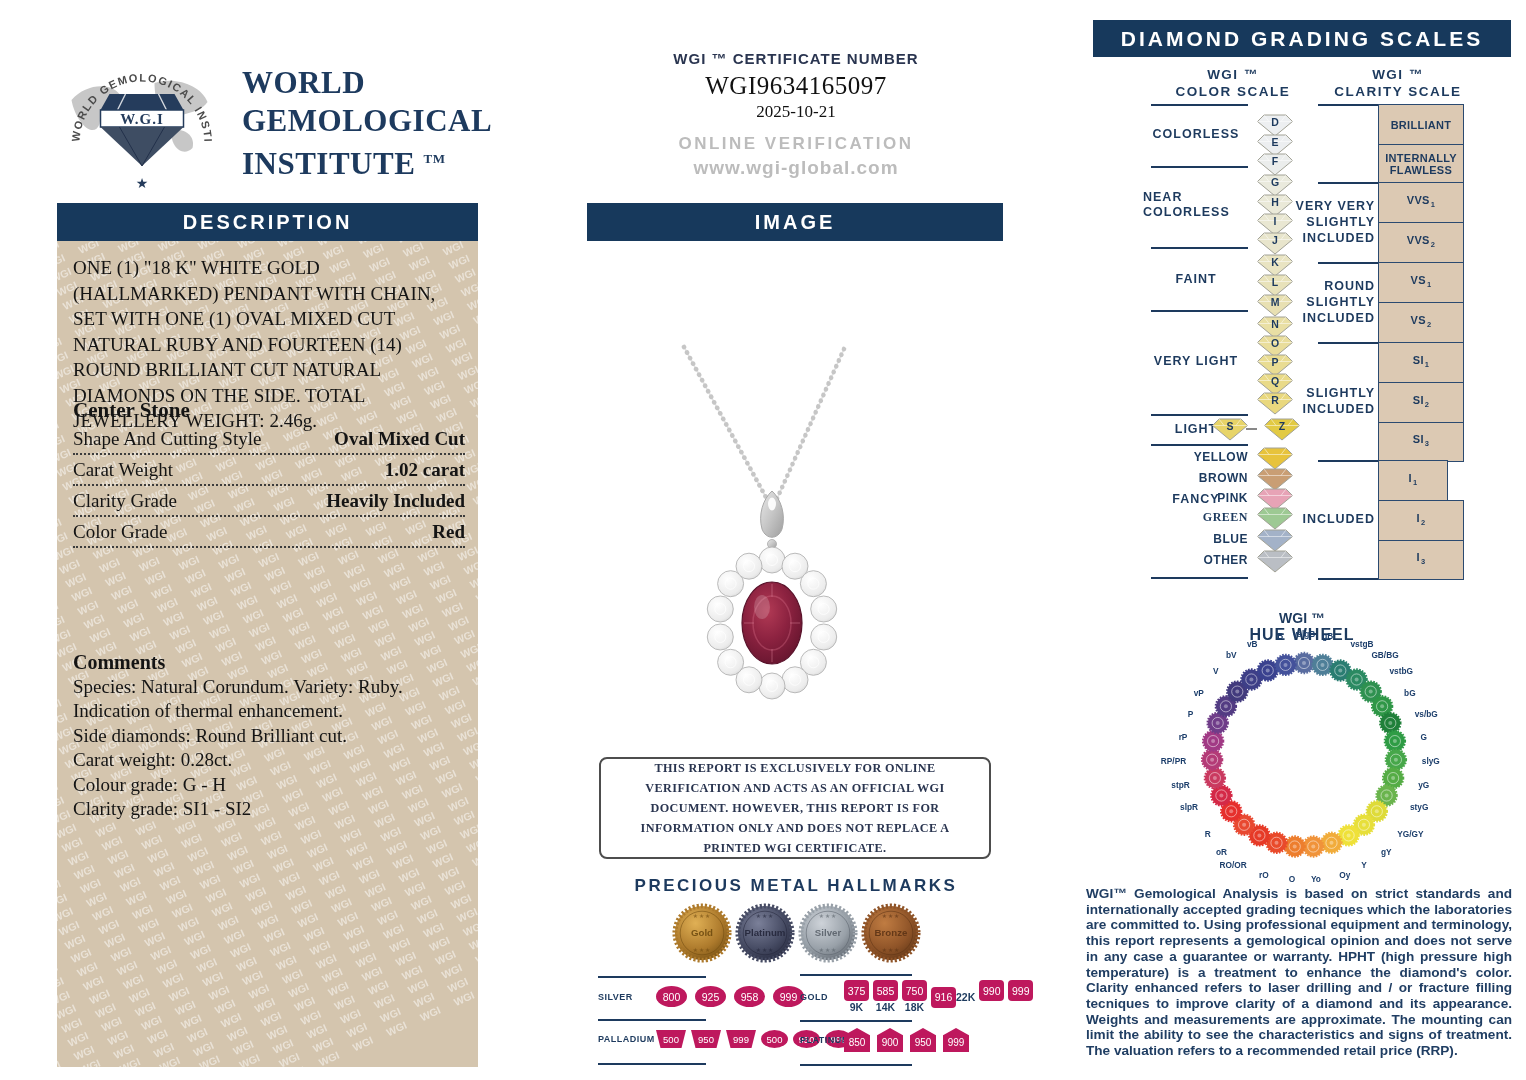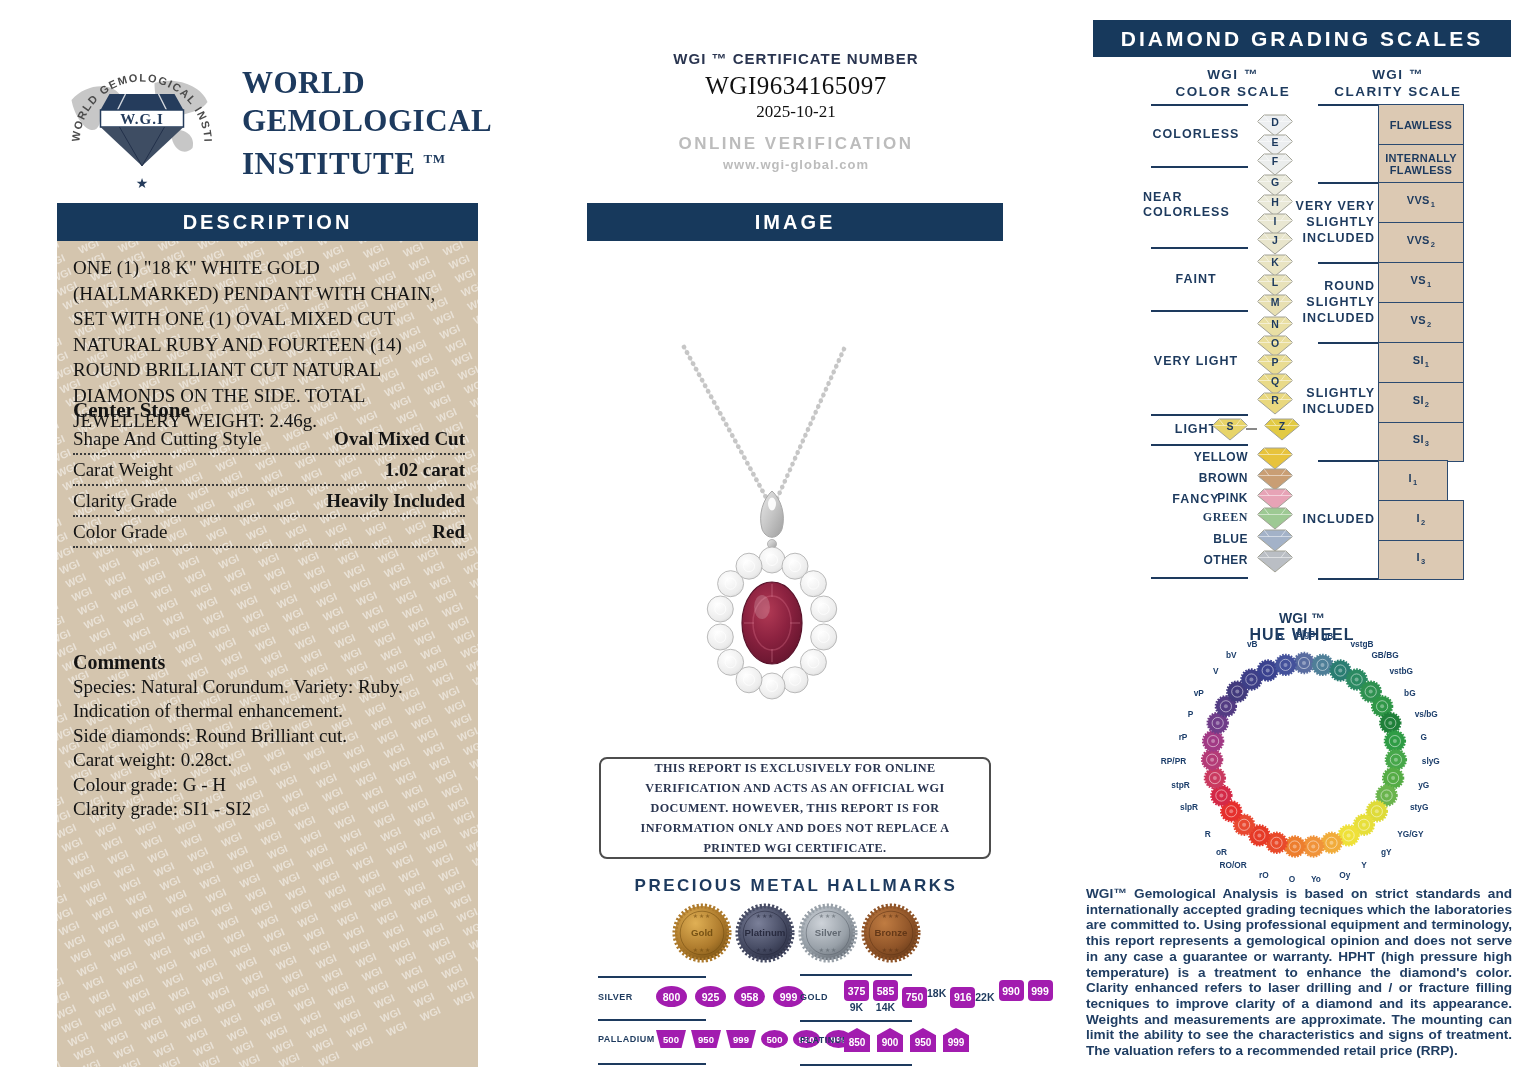--- a/index.html
+++ b/index.html
@@ -25,28 +25,28 @@
   #comments{position:absolute;left:16px;right:13px;top:409px;font-size:19px;line-height:24.5px;}
   #comments h3{margin:0;font-size:20px;}
   #retail{position:absolute;left:16px;right:13px;top:627px;font-size:19px;}
   #retail .lbl{font-weight:bold;font-size:20px;}
   
   .mid-center{left:587px;width:418px;text-align:center;}
   #cert-label{font-size:15px;font-weight:bold;letter-spacing:1px;color:#2a3550;}
   #cert-number{font-family:"Liberation Serif",serif;font-size:25px;color:#111;letter-spacing:0.5px;}
   #cert-date{font-family:"Liberation Serif",serif;font-size:17px;color:#111;}
   #online-label{font-size:17px;font-weight:bold;letter-spacing:2.5px;color:#bcbcbc;}
-  #online-url{font-size:13px;font-weight:bold;letter-spacing:1px;color:#bcbcbc;text-decoration:none;display:block;}
+  #online-url{font-size:19px;font-weight:bold;letter-spacing:1px;color:#bcbcbc;text-decoration:none;display:block;}
   #report-box{border:2px solid #4d4d4d;border-radius:8px;box-sizing:border-box;display:flex;align-items:center;
               font-family:"Liberation Serif",serif;font-weight:bold;font-size:12.2px;letter-spacing:0.4px;
               line-height:1.65;color:#2a3550;text-align:center;padding:6px 24px;}
   #hallmarks-title{font-size:17px;font-weight:bold;letter-spacing:2.5px;color:#1d3a5e;text-align:center;}
   #seals{display:flex;justify-content:center;gap:1px;}
   .metal-label{font-size:9px;font-weight:bold;color:#1d3a5e;letter-spacing:0.5px;}
-  .mk{display:flex;align-items:center;justify-content:center;background:#a21caf;color:#fff;font-weight:bold;
+  .mk{display:flex;align-items:center;justify-content:center;background:#be185d;color:#fff;font-weight:normal;
       box-sizing:border-box;}
   .mk-oval{width:31px;height:21px;border-radius:50%;font-size:10.5px;}
   .mk-oval-sm{width:27px;height:18px;border-radius:50%;font-size:9.5px;}
   .mk-rect{width:25px;height:21px;border-radius:4px;font-size:10.5px;}
   .mk-trap{width:30px;height:18px;clip-path:polygon(0 0,100% 0,85% 100%,15% 100%);font-size:9.5px;}
   .mk-house{width:26px;height:24px;clip-path:polygon(50% 0,100% 30%,100% 100%,0 100%,0 30%);font-size:10px;padding-top:4px;}
   .mline{position:absolute;height:2px;background:#1d3a5e;}
   .mrow{position:absolute;display:flex;align-items:center;}
   .msub{font-size:10.5px;font-weight:bold;color:#1d3a5e;text-align:center;height:13px;line-height:13px;}
   
@@ -306,21 +306,21 @@
       <span class="metal-label" style="width: 44px;">GOLD</span>
       <span style="display: flex; gap: 4px; align-items: center;">
         <span style="display: flex; flex-direction: column; align-items: center;">
           <span class="mk mk-rect">375</span>
           <span class="msub">9K</span>
         </span>
         <span style="display: flex; flex-direction: column; align-items: center;">
           <span class="mk mk-rect">585</span>
           <span class="msub">14K</span>
         </span>
-        <span style="display: flex; flex-direction: row; align-items: flex-start;">
+        <span style="display: flex; flex-direction: column; align-items: center;">
           <span class="mk mk-rect">750</span>
           <span class="msub">18K</span>
         </span>
         <span style="display: flex; flex-direction: row; align-items: center;">
           <span class="mk mk-rect">916</span>
           <span class="msub">22K</span>
         </span>
         <span style="display: flex; flex-direction: column; align-items: center;">
           <span class="mk mk-rect">990</span>
           <span class="msub"></span>
@@ -493,21 +493,21 @@
     <div class="sline" style="position: absolute; left: 225px; top: 82px; width: 66px;"></div>
     <div class="sline" style="position: absolute; left: 225px; top: 162px; width: 66px;"></div>
     <div class="sline" style="position: absolute; left: 225px; top: 242px; width: 66px;"></div>
     <div class="sline" style="position: absolute; left: 225px; top: 360px; width: 66px;"></div>
     <div class="sline" style="position: absolute; left: 225px; top: 478px; width: 66px;"></div>
     <div class=" cat" style="position: absolute; left: 190px; top: 98px; width: 92px; text-align: right; line-height: 16px;">VERY VERY SLIGHTLY INCLUDED</div>
     <div class=" cat" style="position: absolute; left: 190px; top: 178px; width: 92px; text-align: right; line-height: 16px;">ROUND SLIGHTLY INCLUDED</div>
     <div class=" cat" style="position: absolute; left: 190px; top: 285px; width: 92px; text-align: right; line-height: 16px;">SLIGHTLY INCLUDED</div>
     <div class=" cat" style="position: absolute; left: 190px; top: 411px; width: 92px; text-align: right; line-height: 16px;">INCLUDED</div>
     <div class=" clar-box" style="position: absolute; left: 285px; top: 4px; width: 86px; height: 41.6px;">
-      <span>FLAWLESS</span>
+      <span>BRILLIANT</span>
     </div>
     <div class=" clar-box" style="position: absolute; left: 285px; top: 44px; width: 86px; height: 39.6px;">
       <span>INTERNALLY FLAWLESS</span>
     </div>
     <div class=" clar-box" style="position: absolute; left: 285px; top: 82px; width: 86px; height: 41.6px;">
       <span>VVS<sub style="font-size:7.5px;margin-left:1px">1</sub></span>
     </div>
     <div class=" clar-box" style="position: absolute; left: 285px; top: 122px; width: 86px; height: 41.6px;">
       <span>VVS<sub style="font-size:7.5px;margin-left:1px">2</sub></span>
     </div>

